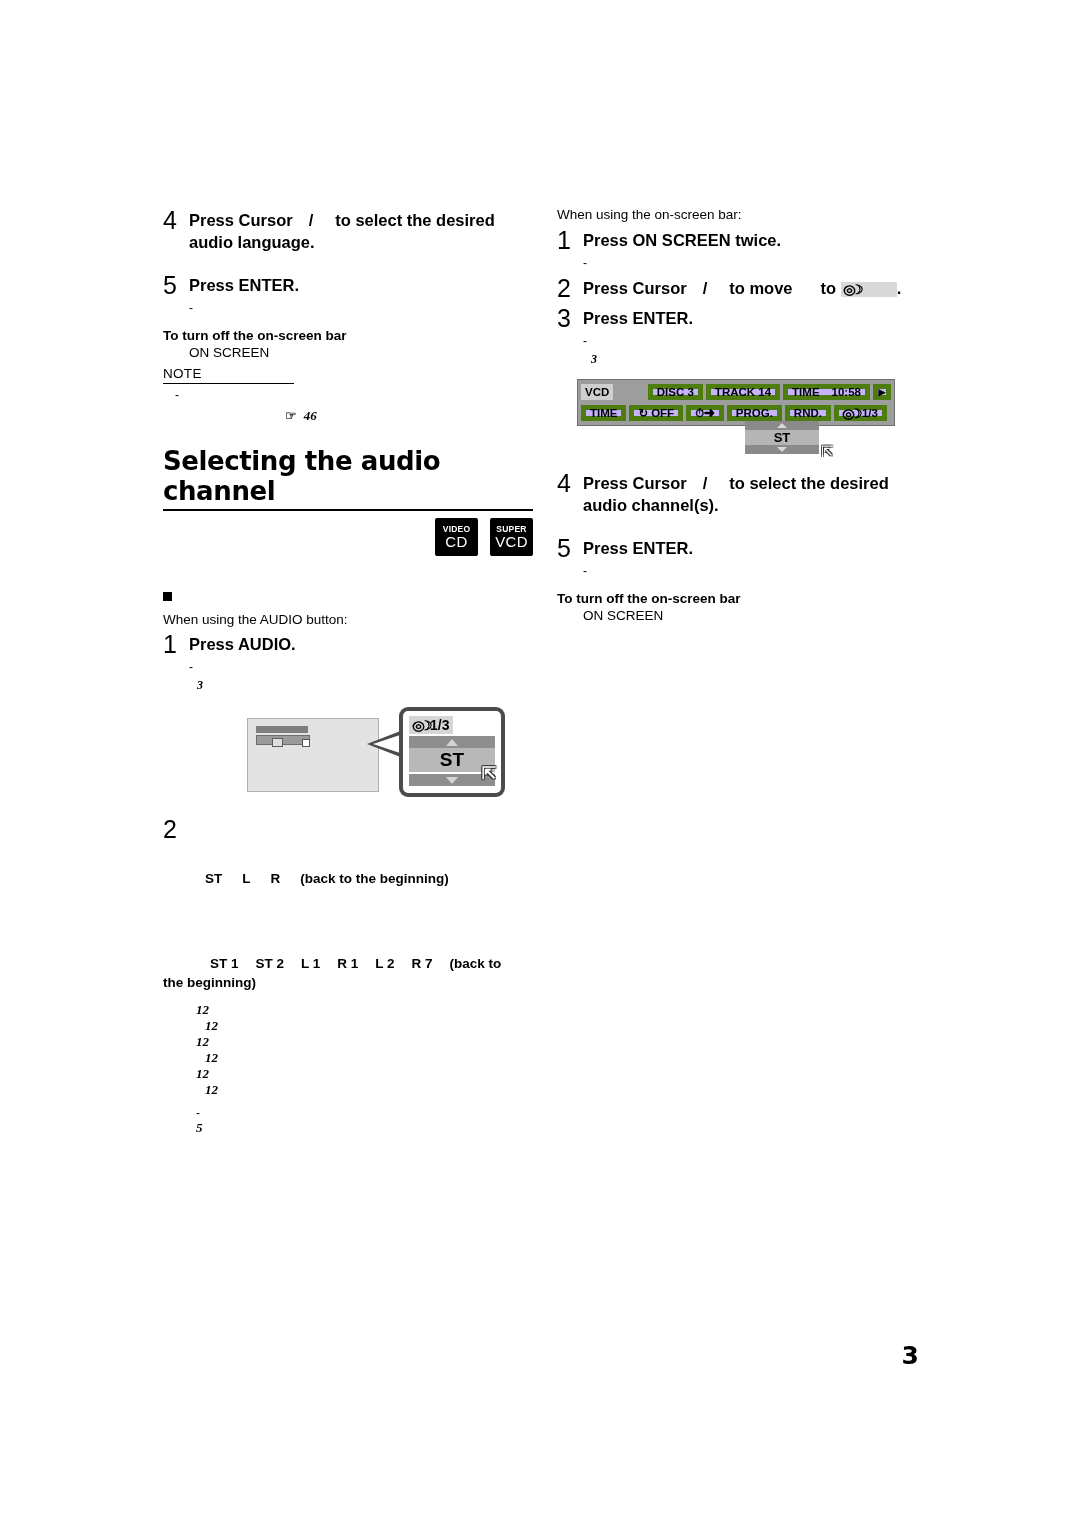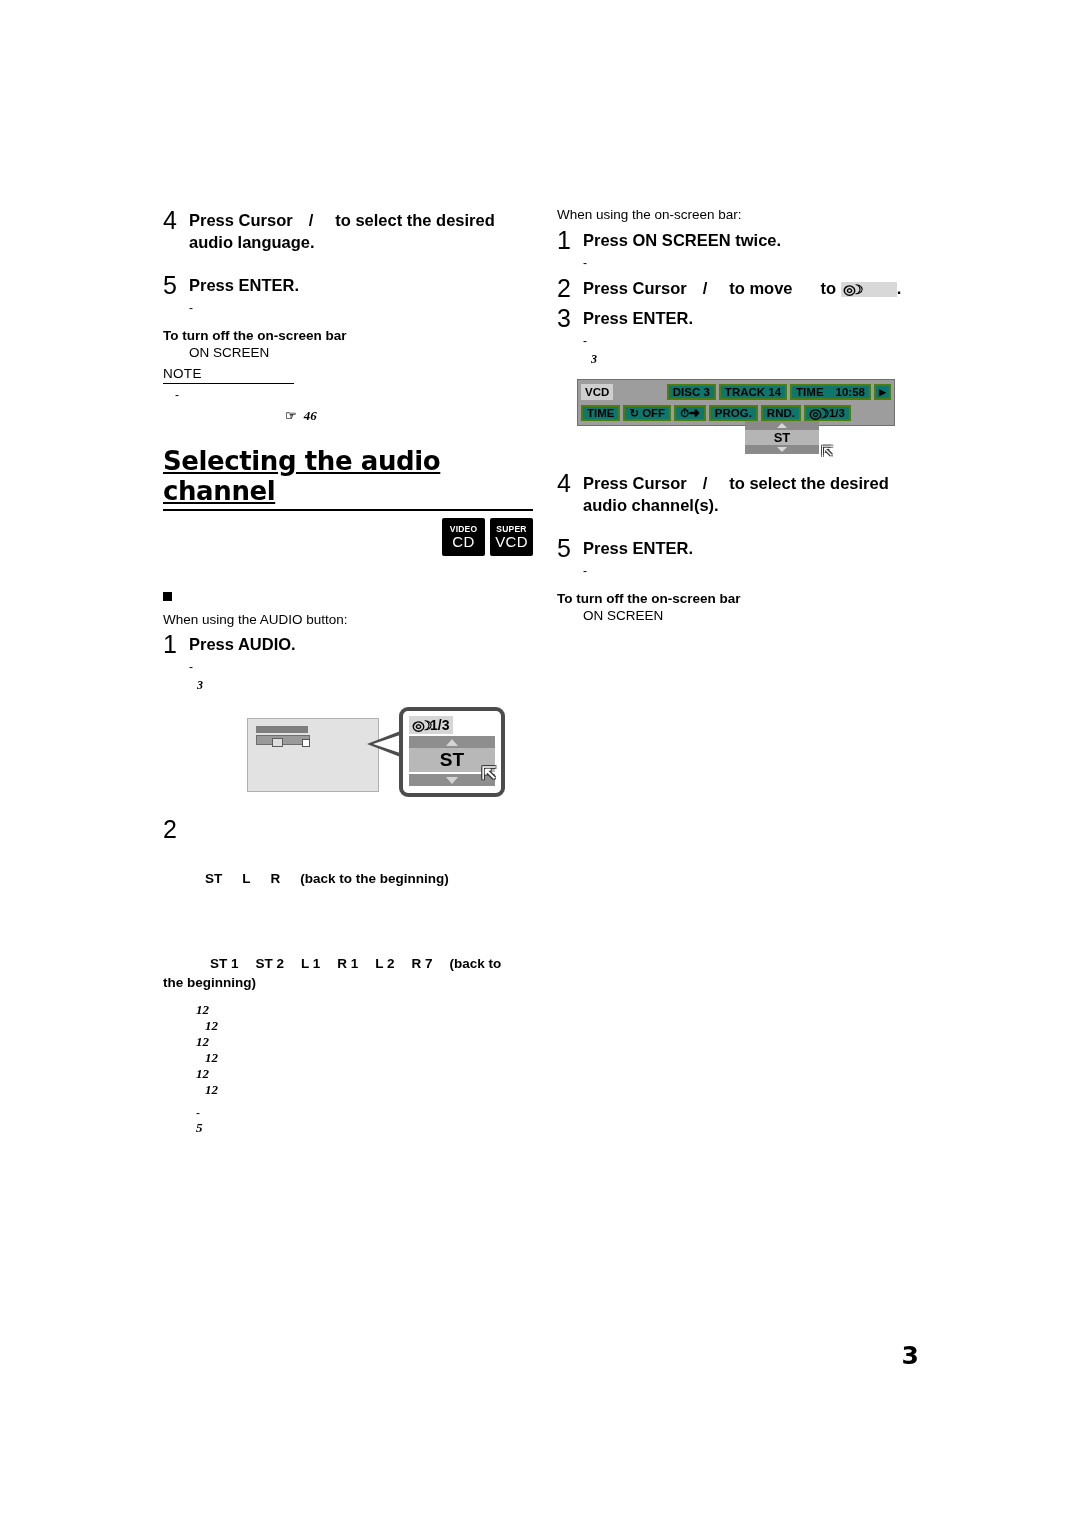--- a/index.html
+++ b/index.html
@@ -136,31 +136,30 @@
   
   .section {
     margin-top: 22px;
   }
   .section-title {
     font-size: 26px;
     font-weight: bold;
     letter-spacing: -0.4px;
     line-height: 30px;
     font-family: "DejaVu Sans", sans-serif;
-    text-decoration: underline;
   }
   .section-rule {
     margin-top: 3px;
     border-top: 2.5px solid #000;
   }
 
   
   .badges {
     display: flex;
-    gap: 5px;
+    gap: 12px;
     justify-content: flex-end;
     margin-top: 7px;
   }
   .badge {
     background: #000;
     color: #fff;
     width: 43px;
     height: 38px;
     display: flex;
     flex-direction: column;
@@ -370,22 +369,22 @@
     box-sizing: border-box;
   }
   .osb-row {
     display: flex;
     align-items: center;
     gap: 3px;
     height: 18px;
   }
   .osb-row + .osb-row { margin-top: 3px; }
   .chip {
-    background: #0f766e;
-    border: 2px solid #4d7c0f;
+    background: #c4b5fd;
+    border: 5px solid #4d7c0f;
     font-size: 11.5px;
     font-weight: bold;
     line-height: 15px;
     padding: 0 4px;
     font-family: "Liberation Sans", sans-serif;
     white-space: nowrap;
     display: flex;
     align-items: center;
     height: 16px;
     box-sizing: border-box;

